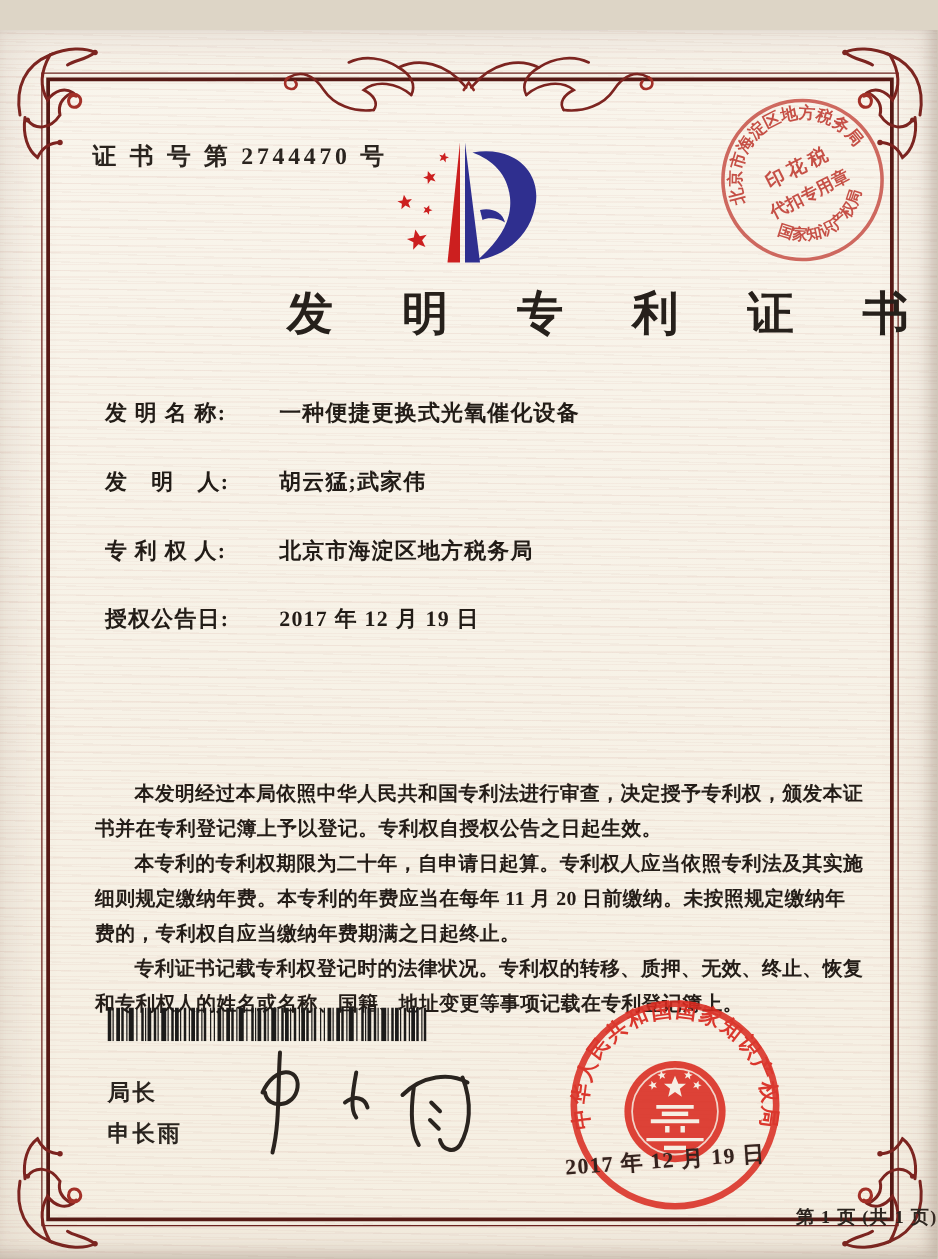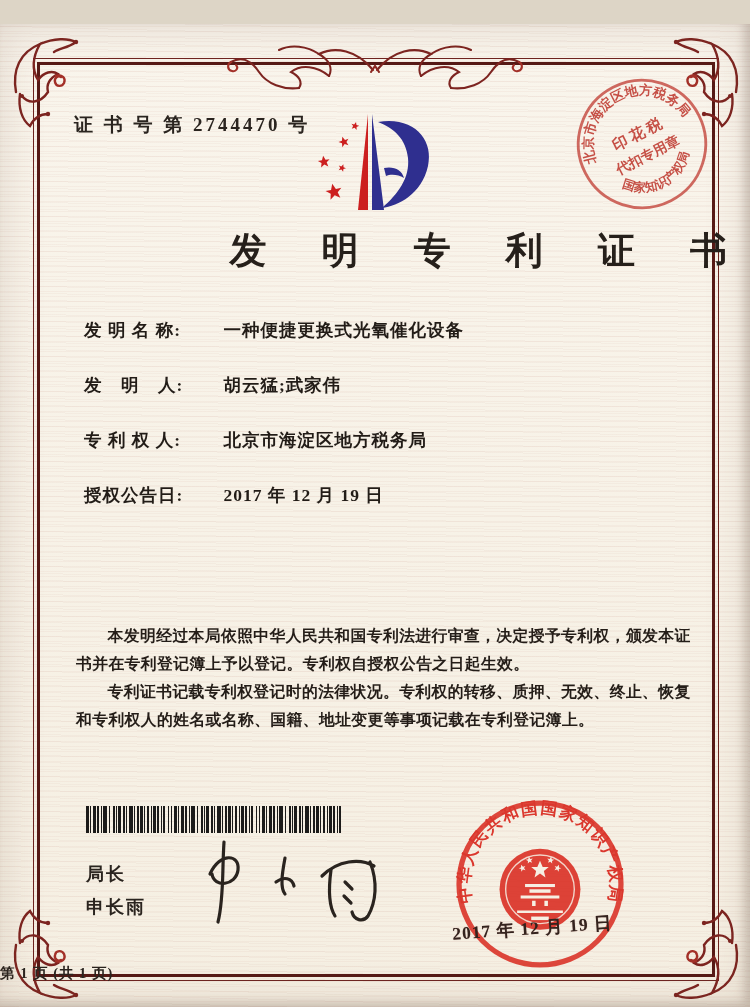--- a/index.html
+++ b/index.html
@@ -65,21 +65,21 @@
   .signatory .line{height:33px;letter-spacing:2px;}
   .signature{position:absolute;left:188px;top:808px;}
 
   .office-seal{position:absolute;left:452px;top:772px;opacity:.93;}
   .seal-date{
     position:absolute;left:452px;top:890px;width:220px;
     font-size:17.5px;font-weight:700;color:#33231e;letter-spacing:1px;
     transform:rotate(-4deg);text-shadow:0 0 1px rgba(120,30,25,.35);
   }
   .footer{
-    position:absolute;left:0;width:100%;top:940px;text-align:left;
+    position:absolute;left:0;width:100%;top:940px;text-align:right;
     font-size:14.5px;color:#2a241f;font-weight:700;letter-spacing:1px;
   }
   svg text{font-family:"Liberation Serif","DejaVu Serif",serif;}
 </style>
 </head>
 <body>
 
 <div class="paper">
 
   <div class="frame"></div>
@@ -209,20 +209,21 @@
       <span class="value">北京市海淀区地方税务局</span>
     </div>
     <div class="field-row">
       <span class="label">授权公告日:</span>
       <span class="value">2017 年 12 月 19 日</span>
     </div>
   </div>
 
   <div class="paras">
     <p>本发明经过本局依照中华人民共和国专利法进行审查，决定授予专利权，颁发本证书并在专利登记簿上予以登记。专利权自授权公告之日起生效。</p>
+    <p>本专利的专利权期限为二十年，自申请日起算。专利权人应当依照专利法及其实施细则规定缴纳年费。本专利的年费应当在每年 11 月 20 日前缴纳。未按照规定缴纳年费的，专利权自应当缴纳年费期满之日起终止。</p>
     <p>专利证书记载专利权登记时的法律状况。专利权的转移、质押、无效、终止、恢复和专利权人的姓名或名称、国籍、地址变更等事项记载在专利登记簿上。</p>
   </div>
 
   <svg class="barcode" width="256" height="27" viewBox="0 0 256 27">
     <line x1="0" y1="13.5" x2="256" y2="13.5" stroke="#1c1b1a" stroke-width="27" stroke-dasharray="3,1,1,2,3,1,2,2,1,1,4,2,1,3,2,1,1,1,3,2,2,1,1,2,4,1,1,2,2,1,3,1,1,2,2,2,1,1,3,1,2,2,1,1,2,3,1,2,1,2"></line>
   </svg>
 
   <div class="signatory">
     <div class="line">局长</div>
     <div class="line">申长雨</div>

